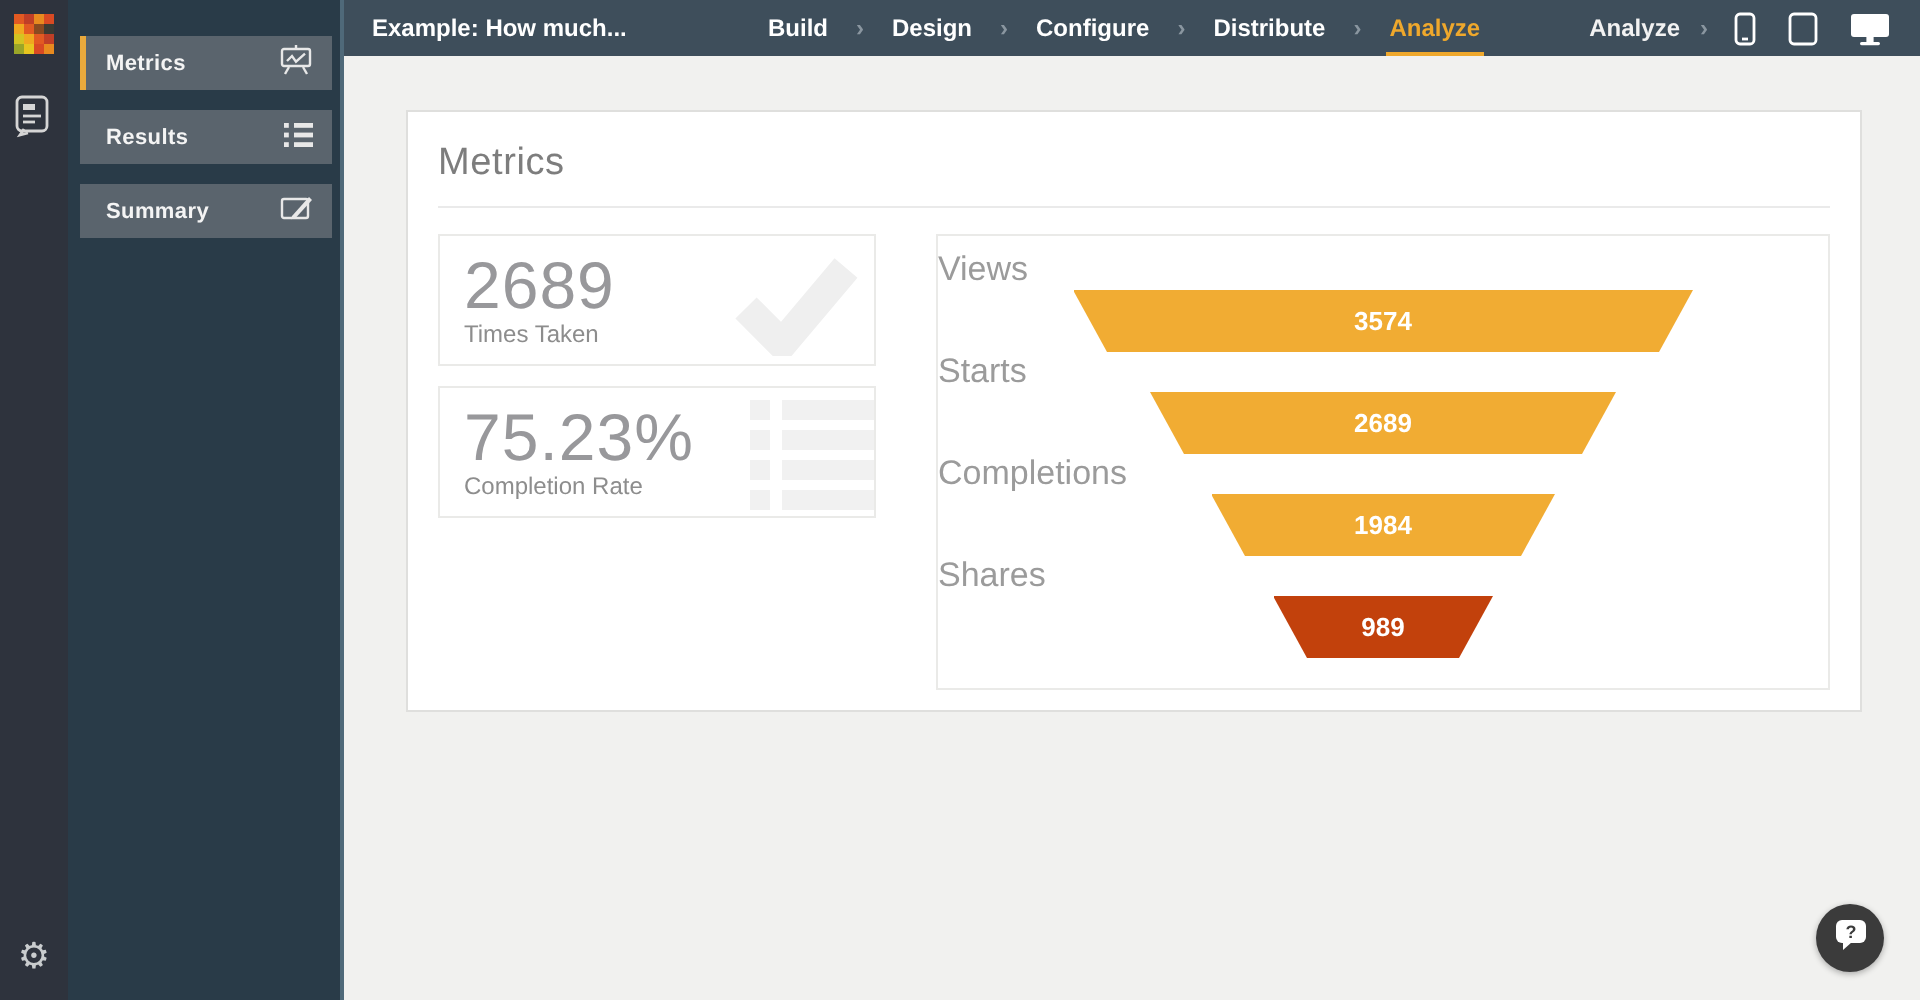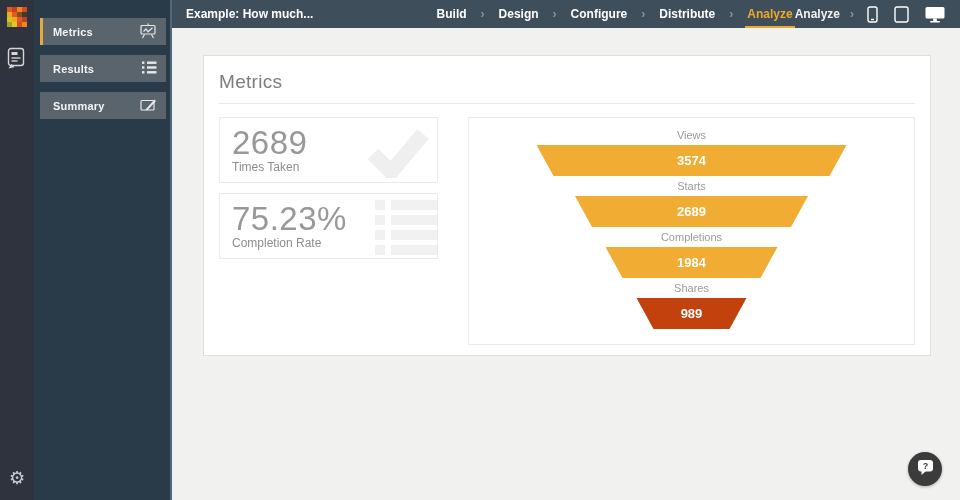--- a/index.html
+++ b/index.html
@@ -38,21 +38,21 @@
   .side-btn.active { border-left-color: #E9A93C; }
   .side-btn svg { flex-shrink: 0; }
 
   
   .main { flex: 1; display: flex; flex-direction: column; min-width: 0; }
   .topbar {
     height: 28px; background: #3E4E5B; display: flex; align-items: center;
     flex-shrink: 0; padding: 0 12px 0 14px; color: #fff;
   }
   .tb-title { font-size: 12px; font-weight: bold; white-space: nowrap; width: 196px; }
-  .tb-nav { flex: 1; display: flex; align-items: center; justify-content: flex-end; gap: 12px; }
+  .tb-nav { flex: 1; display: flex; align-items: center; justify-content: flex-start; gap: 12px; }
   .tb-nav .nav-item {
     background: none; border: none; color: #FFF; font-size: 12px; font-weight: bold;
     font-family: inherit; cursor: pointer; height: 28px; line-height: 28px; padding: 0 2px;
     border-bottom: 2px solid transparent;
   }
   .tb-nav .nav-item.active { color: #EFA82C; border-bottom-color: #EFA82C; }
   .chev { color: #8A96A0; font-size: 12px; font-weight: bold; line-height: 28px; }
   .tb-preview { display: flex; align-items: center; gap: 10px; }
   .tb-preview .preview-btn {
     background: none; border: none; color: #F2F2F2; font-size: 12px; font-weight: bold;
@@ -76,21 +76,21 @@
     margin-bottom: 10px; padding: 7px 0 0 12px; overflow: hidden;
   }
   .stat-value { font-size: 33px; line-height: 35px; font-weight: 300; color: #98989B; letter-spacing: .5px; }
   .stat-label { font-size: 12px; color: #8D8D8D; margin-top: 0; }
   .stat-icn { position: absolute; }
   .stat-icn.check { right: 6px; top: 8px; }
   .stat-icn.list  { right: -4px; top: 6px; }
   .stat-icn.clock { right: -16px; top: 2px; }
 
   .funnel-panel { flex: 1; border: 1px solid #EAEAE8; height: 228px; padding-top: 7px; background: #FFF; }
-  .funnel-label { text-align: center; font-size: 11px; height: 20px; line-height: 20px; }
+  .funnel-label { font-size: 17px; height: 20px; line-height: 20px; }
   .funnel-bar {
     margin: 0 auto; height: 31px; line-height: 31px; text-align: center;
     font-size: 13px; font-weight: bold;
   }
 
   .help-fab {
     position: absolute; right: 18px; bottom: 14px; width: 34px; height: 34px;
     border-radius: 50%; background: #3B3B3B; border: none; cursor: pointer;
     display: flex; align-items: center; justify-content: center;
     box-shadow: 0 1px 3px rgba(0,0,0,.3);

